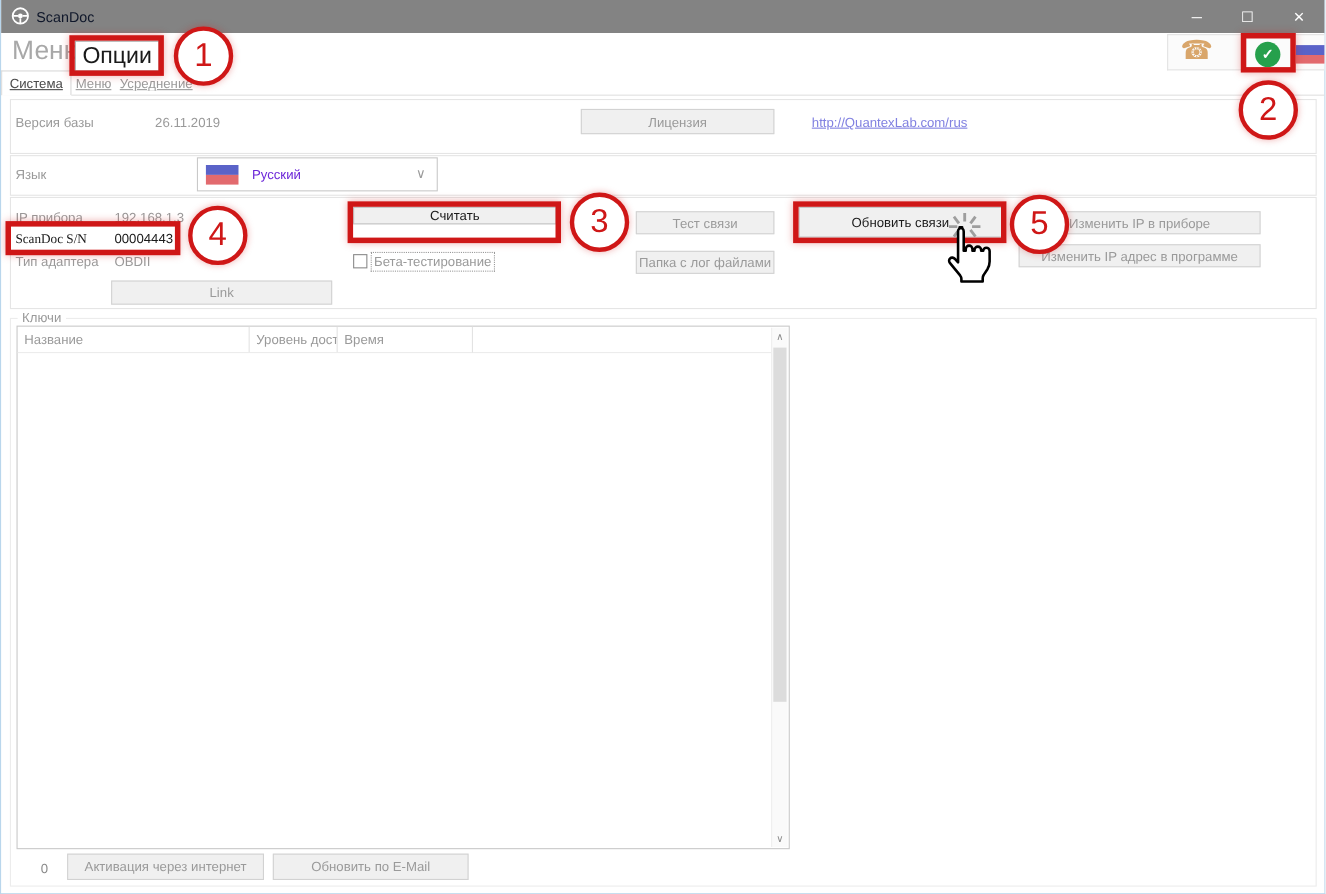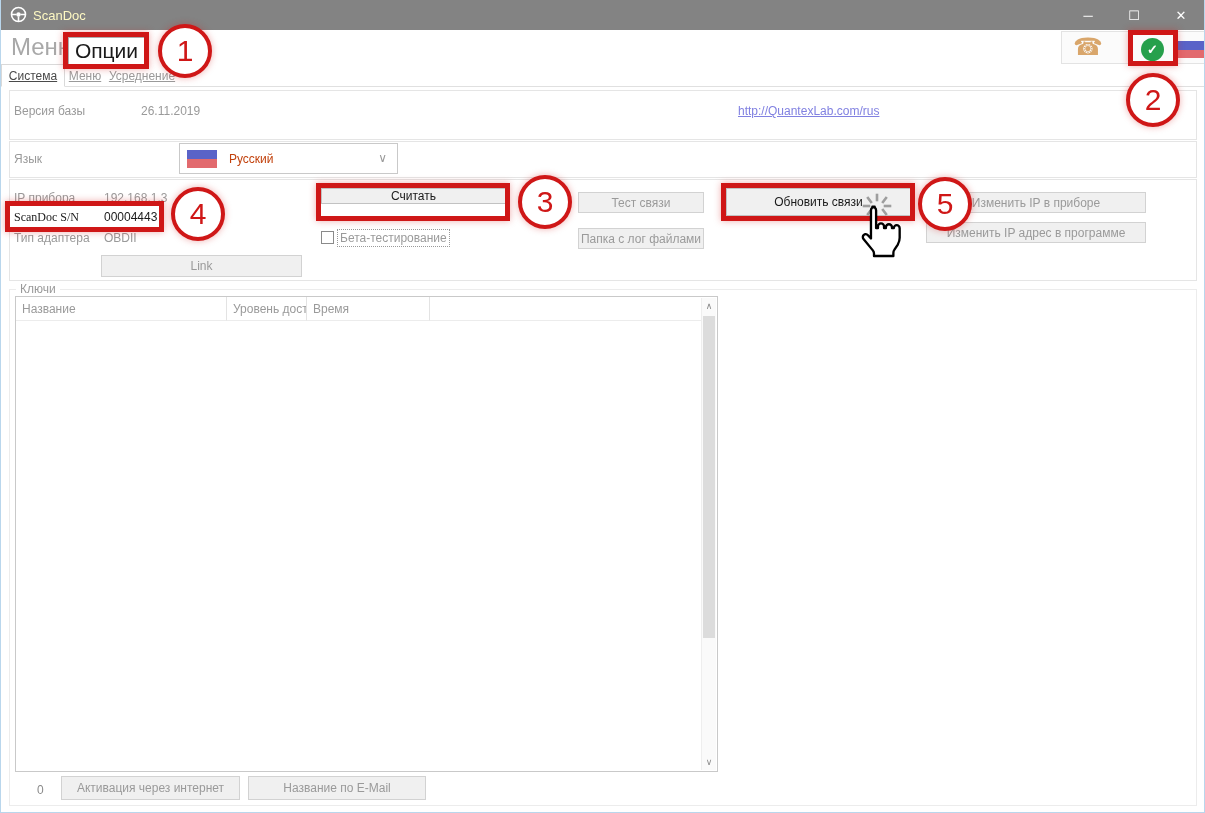--- a/index.html
+++ b/index.html
@@ -3,21 +3,21 @@
 <meta charset="utf-8">
 <style>
   * { margin:0; padding:0; box-sizing:border-box; }
   body { font-family:"Liberation Sans", sans-serif; background:#e8e8e8; }
   .window { position:relative; width:1205px; height:813px; background:#fff; overflow:hidden;
             border:1px solid #b9d6ec; border-top:none; }
 
   
   .titlebar { position:absolute; left:0; top:0; width:1205px; height:30px; background:#838383; }
   .app-logo { position:absolute; left:9px; top:6px; }
-  .app-title { position:absolute; left:32px; top:8px; font-size:13px; color:#fef9c3; }
+  .app-title { position:absolute; left:32px; top:8px; font-size:13px; color:#0f172a; }
   .win-btn { position:absolute; top:0; width:46px; height:30px; color:#fff; font-size:13px;
              display:flex; align-items:center; justify-content:center; }
   .win-min { left:1064px; } .win-max { left:1110px; } .win-close { left:1157px; }
 
   
   .menu-label { position:absolute; left:10px; top:33px; font-size:24px; color:#a8a8a8; }
   .options-btn { position:absolute; left:67px; top:37px; width:77px; height:28px; background:#fff;
                  border:1px solid #adadad; font-size:21px; color:#1a1a1a;
                  display:flex; align-items:center; justify-content:center; }
 
@@ -51,21 +51,21 @@
   .btn { position:absolute; background:#f0f0f0; border:1px solid #d2d2d2; color:#9a9a9a; font-size:12px;
          display:flex; align-items:center; justify-content:center; white-space:nowrap; }
   .btn.dark { color:#1a1a1a; border-color:#c2c2c2; }
 
   .site-link { position:absolute; left:737px; top:104px; font-size:12px; color:#8181e1; text-decoration:underline; }
 
   
   .dropdown { position:absolute; left:178px; top:143px; width:219px; height:31px; background:#fff;
               border:1px solid #c9c9c9; display:flex; align-items:center; padding-left:7px; }
   .dropdown .flag { position:relative; left:0; top:0; width:30px; height:18px; flex:0 0 auto; }
-  .dropdown .val { font-size:12px; color:#c2410c; margin-left:12px; }
+  .dropdown .val { font-size:12px; color:#6d28d9; margin-left:12px; }
   .dropdown .chev { position:absolute; right:10px; top:7px; color:#9a9a9a; font-size:12px; }
 
   
   .checkbox { position:absolute; left:320px; top:231px; width:13px; height:13px; background:#fff;
               border:1px solid #8a8a8a; }
   .checkbox-label { position:absolute; left:337px; top:230px; font-size:12px; color:#9a9a9a;
                     outline:1px dotted #999; padding:1px 2px; }
 
   
   .groupbox { position:absolute; left:8px; top:289px; width:1188px; height:517px; border:1px solid #ececec; }
@@ -143,20 +143,21 @@
 
   <div class="tabs">
     <div class="tab tab-1 active">Система</div>
     <div class="tab tab-2">Меню</div>
     <div class="tab tab-3">Усреднение</div>
   </div>
 
   <div class="panel panel-1"></div>
   <span class="lbl" style="left:13px; top:104px;">Версия базы</span>
   <span class="lbl" style="left:140px; top:104px;">26.11.2019</span>
+  <div class="btn" style="left:527px; top:99px; width:176px; height:23px;">Лицензия</div>
   <span class="site-link">http://QuantexLab.com/rus</span>
 
   <div class="panel panel-2"></div>
   <span class="lbl" style="left:13px; top:152px;">Язык</span>
   <div class="dropdown">
     <div class="flag">
       <div class="b" style="background:#5a63c8"></div>
       <div class="r" style="background:#e26a6e"></div>
     </div>
     <span class="val">Русский</span>
@@ -192,21 +193,21 @@
       <div class="th-rest"></div>
     </div>
     <div class="vscroll">
       <div class="sb-arrow sb-up">∧</div>
       <div class="sb-thumb"></div>
       <div class="sb-arrow sb-down">∨</div>
     </div>
   </div>
   <span class="count-lbl">0</span>
   <div class="btn act-inet">Активация через интернет</div>
-  <div class="btn act-email">Название по E-Mail</div>
+  <div class="btn act-email">Обновить по E-Mail</div>
 
   <div class="red-box box-1"></div>
   <div class="red-box box-2"></div>
   <div class="red-box box-3"></div>
   <div class="red-box box-4"></div>
   <div class="red-box box-5"></div>
   <div class="ann-circle circ-1">1</div>
   <div class="ann-circle circ-2">2</div>
   <div class="ann-circle circ-3">3</div>
   <div class="ann-circle circ-4">4</div>

